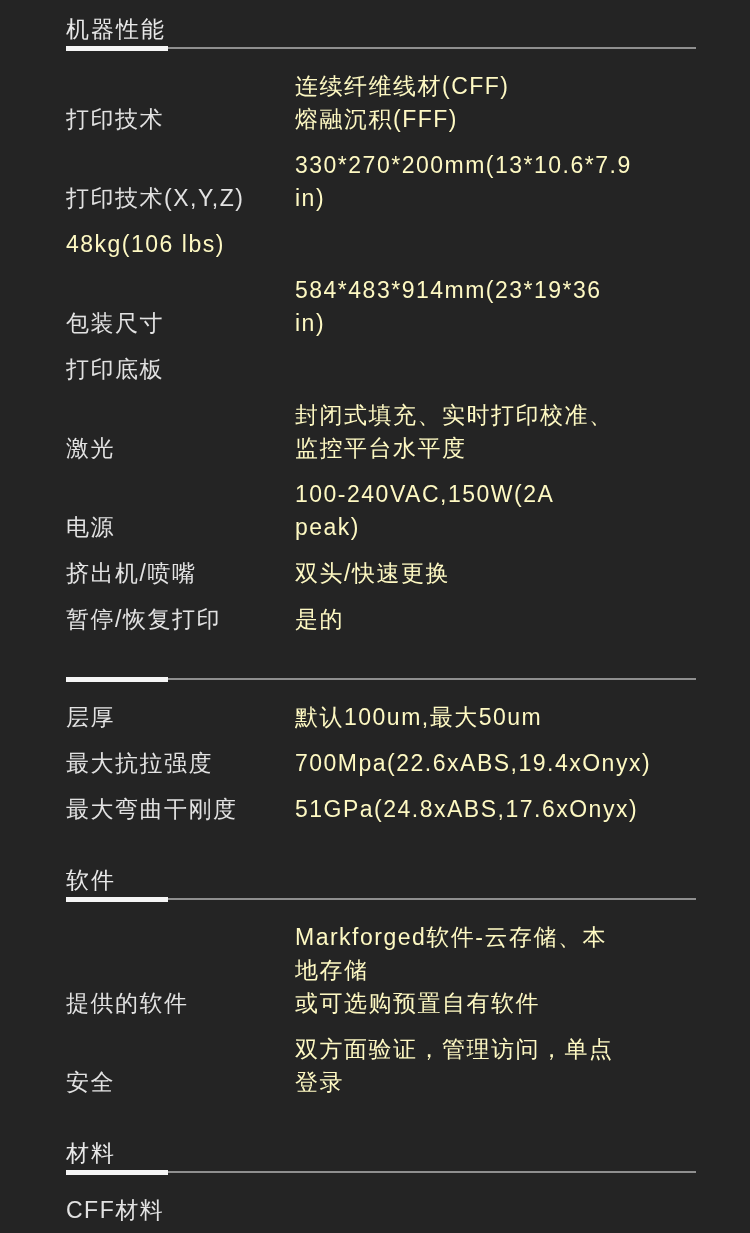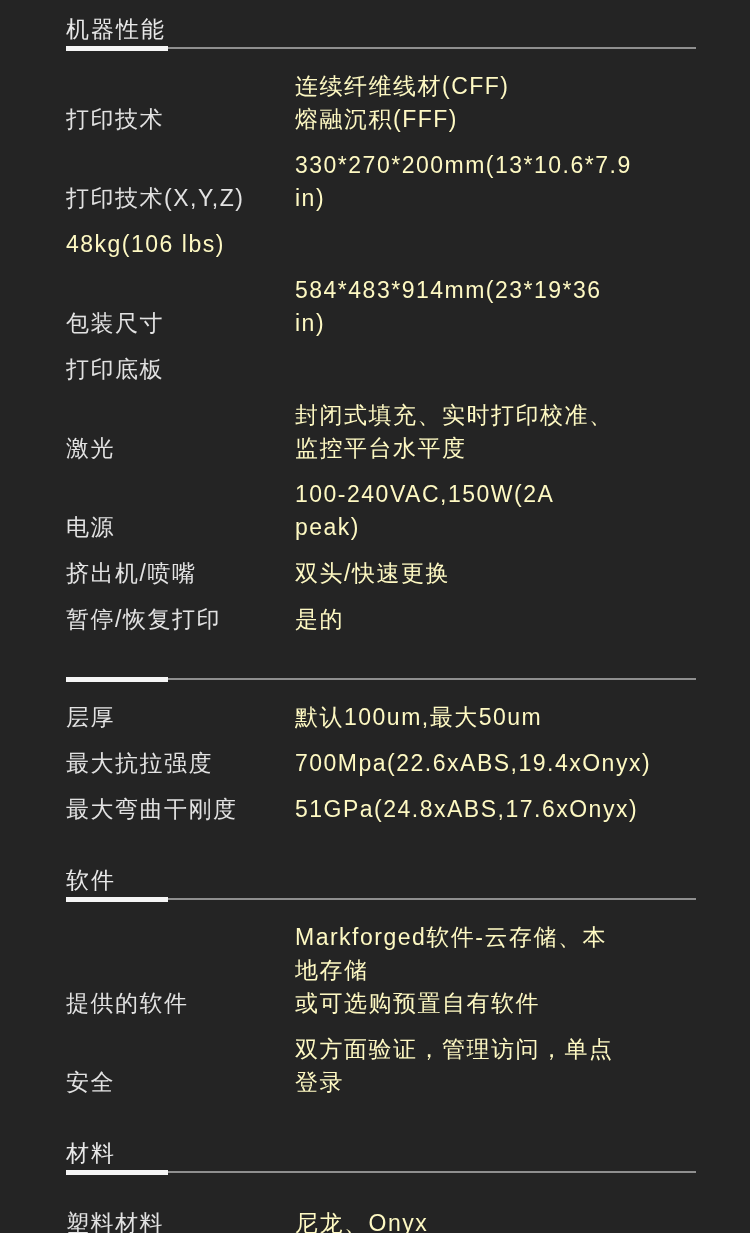--- a/index.html
+++ b/index.html
@@ -176,20 +176,21 @@
     </section>
 
     <section class="spec-section">
       <h2 class="section-title">材料</h2>
       <div class="section-rule">
         <span class="rule-line"></span>
         <span class="rule-accent"></span>
       </div>
       <div class="rows">
     <div class="spec-row">
+      <div class="spec-label">CFF材料</div>
     </div>
 
     <div class="spec-row">
       <div class="spec-label">塑料材料</div>
       <div class="spec-value">尼龙、Onyx</div>
     </div>
   </div>
     </section>
   </main>
 </div>

